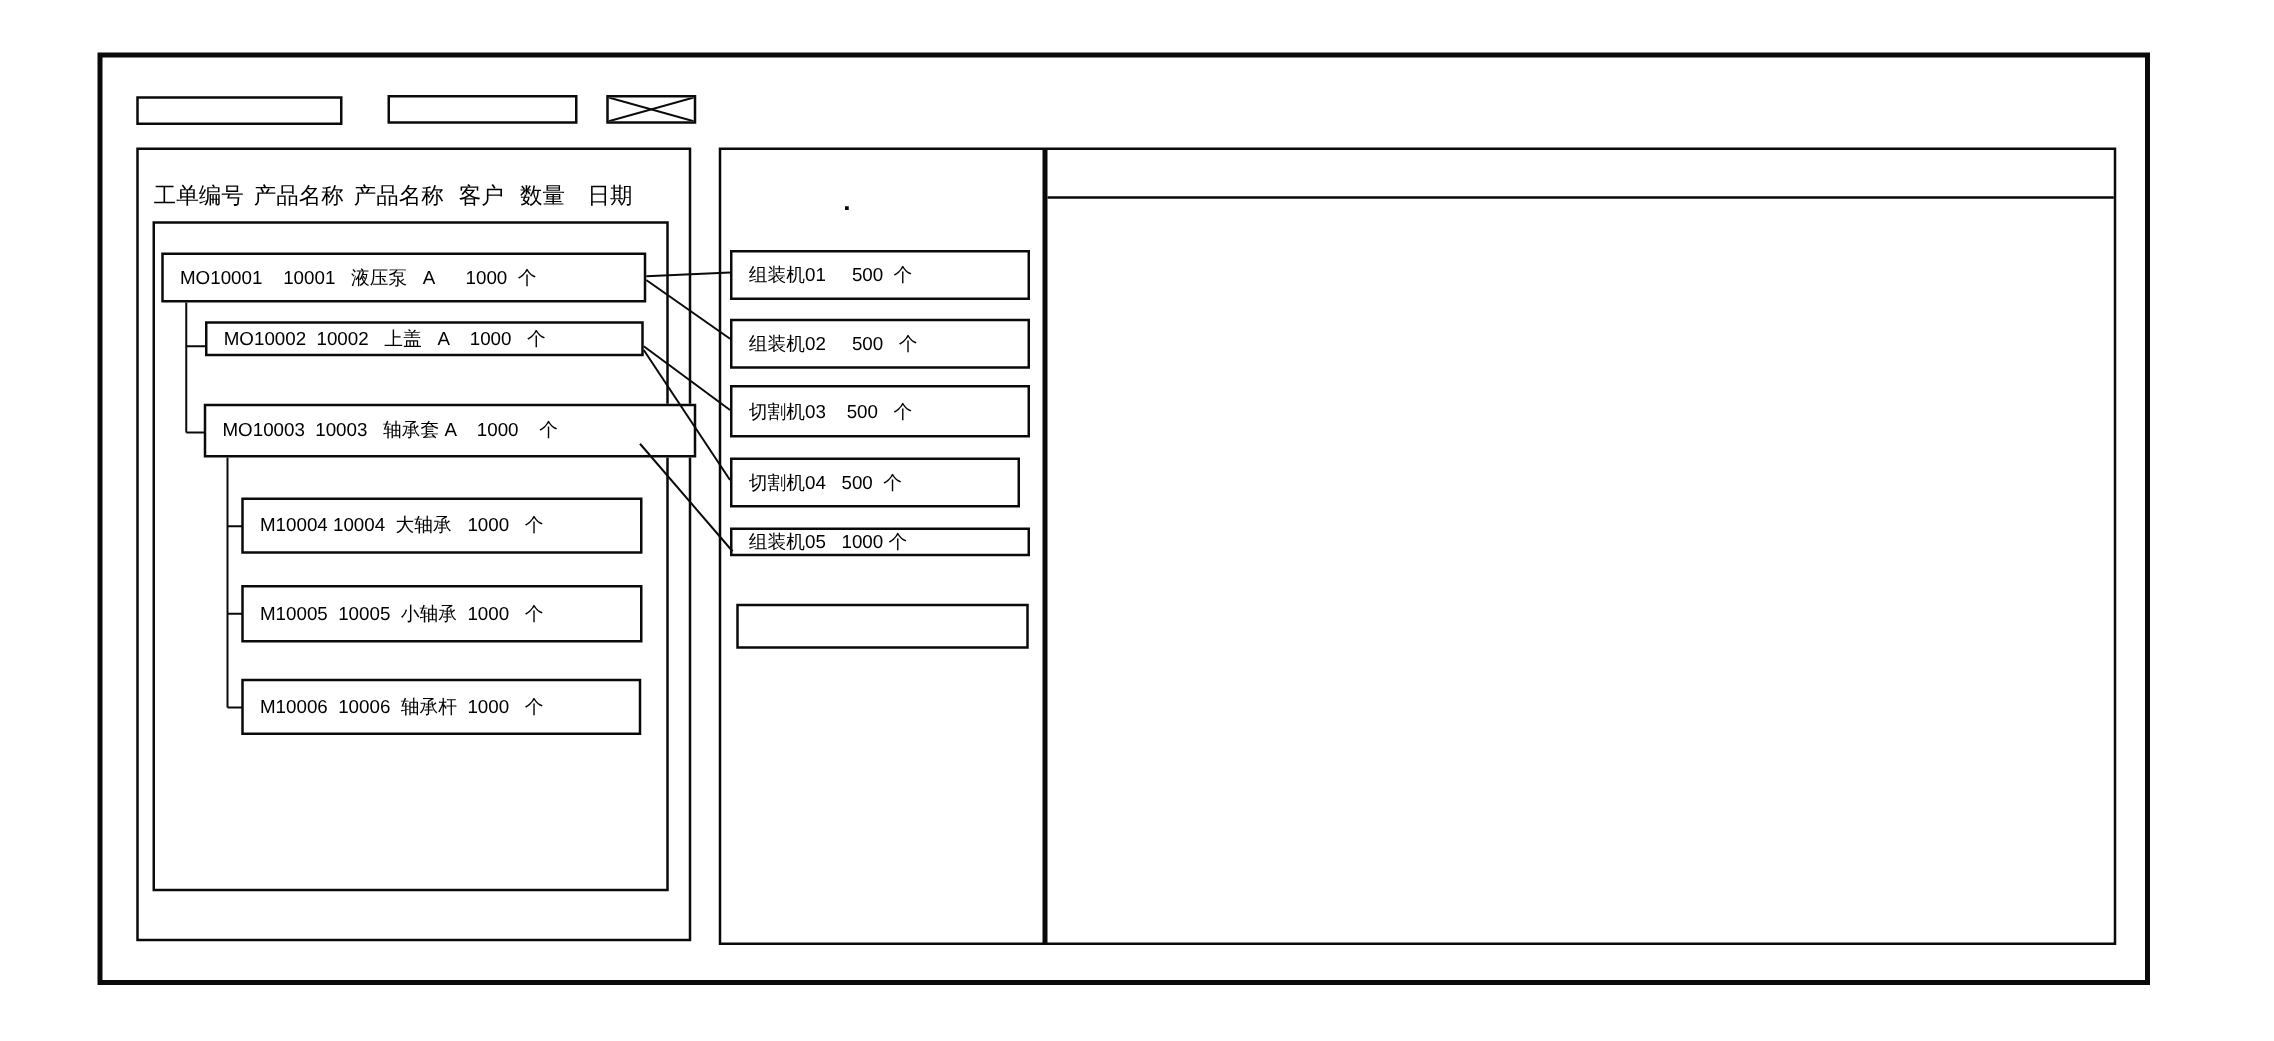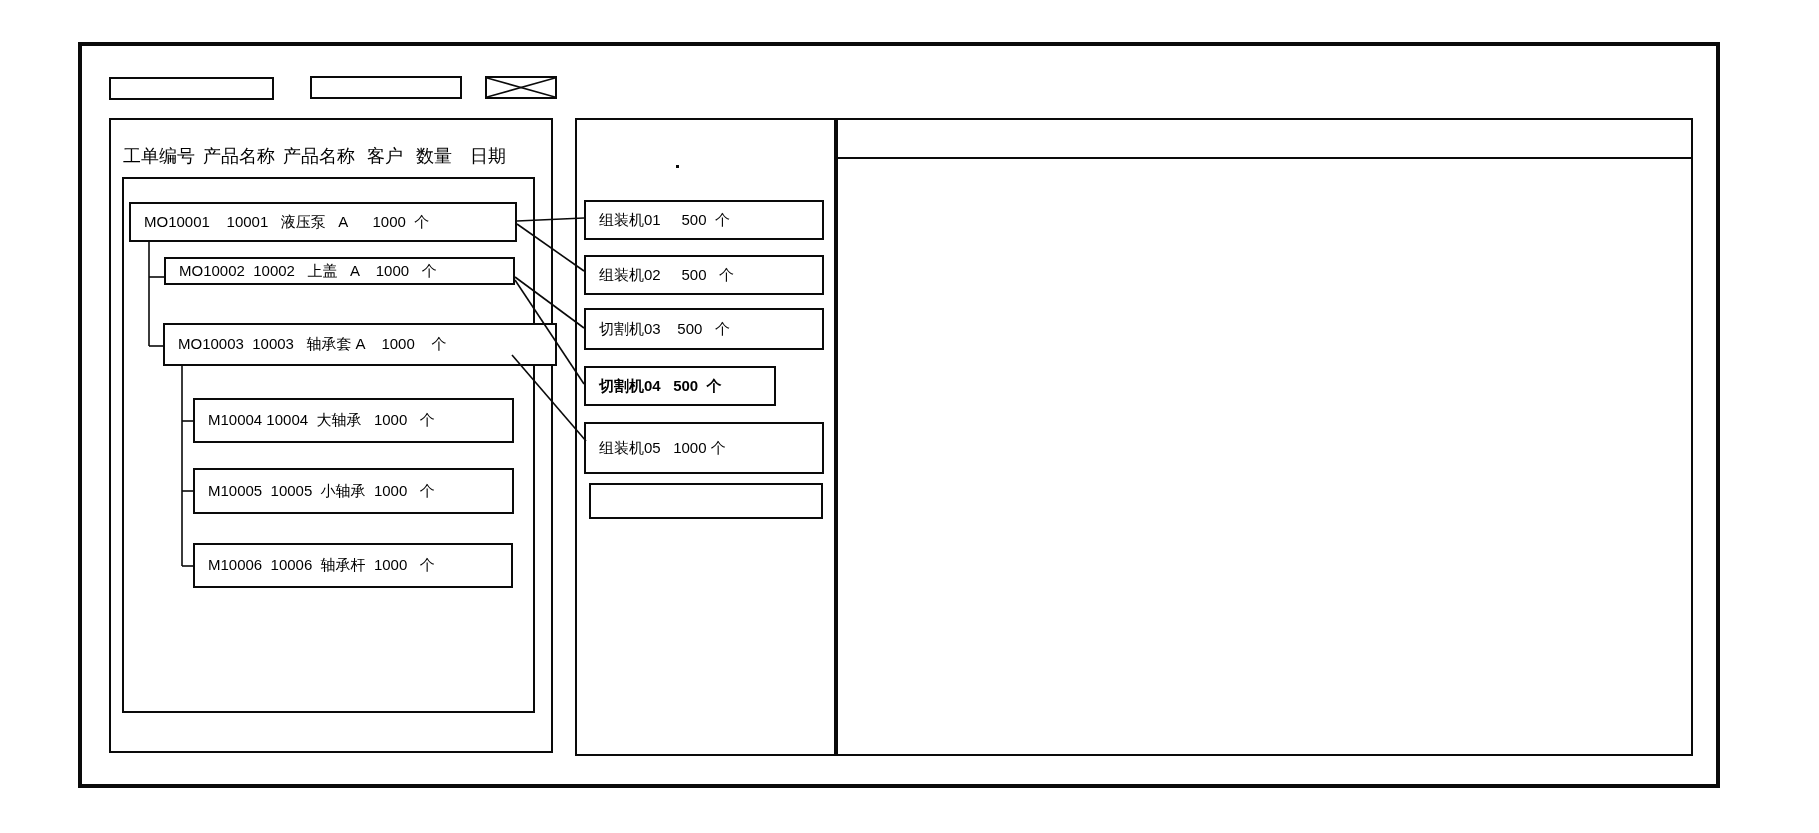--- a/index.html
+++ b/index.html
@@ -51,22 +51,22 @@
 <div class="abs box" style="left:193px;top:398px;width:321px;height:45px;">M10004 10004  大轴承   1000   个</div>
 <div class="abs box" style="left:193px;top:468px;width:321px;height:46px;">M10005  10005  小轴承  1000   个</div>
 <div class="abs box" style="left:193px;top:543px;width:320px;height:45px;">M10006  10006  轴承杆  1000   个</div>
 
 <div class="abs panel" style="left:575px;top:118px;width:261px;height:638px;"></div>
 <div class="dot" style="left:676px;top:165px;"></div>
 
 <div class="abs box" style="left:584px;top:200px;width:240px;height:40px;">组装机01     500  个</div>
 <div class="abs box" style="left:584px;top:255px;width:240px;height:40px;">组装机02     500   个</div>
 <div class="abs box" style="left:584px;top:308px;width:240px;height:42px;">切割机03    500   个</div>
-<div class="abs box" style="left:584px;top:366px;width:192px;height:40px;font-weight:bold;">切割机04   500  个</div>
-<div class="abs box" style="left:584px;top:422px;width:240px;height:52px;">组装机05   1000 个</div>
+<div class="abs box" style="left:584px;top:366px;width:232px;height:40px;">切割机04   500  个</div>
+<div class="abs box" style="left:584px;top:422px;width:240px;height:23px;">组装机05   1000 个</div>
 <div class="abs box" style="left:589px;top:483px;width:234px;height:36px;"></div>
 
 <div class="abs panel" style="left:836px;top:118px;width:857px;height:638px;">
   <div class="rp-header"></div>
 </div>
 
 <svg class="overlay" width="1819" height="833" viewBox="0 0 1819 833">
   <g stroke="#0a0a0a" stroke-width="1.6" fill="none">
 
     <line x1="149" y1="242" x2="149" y2="346"></line>

